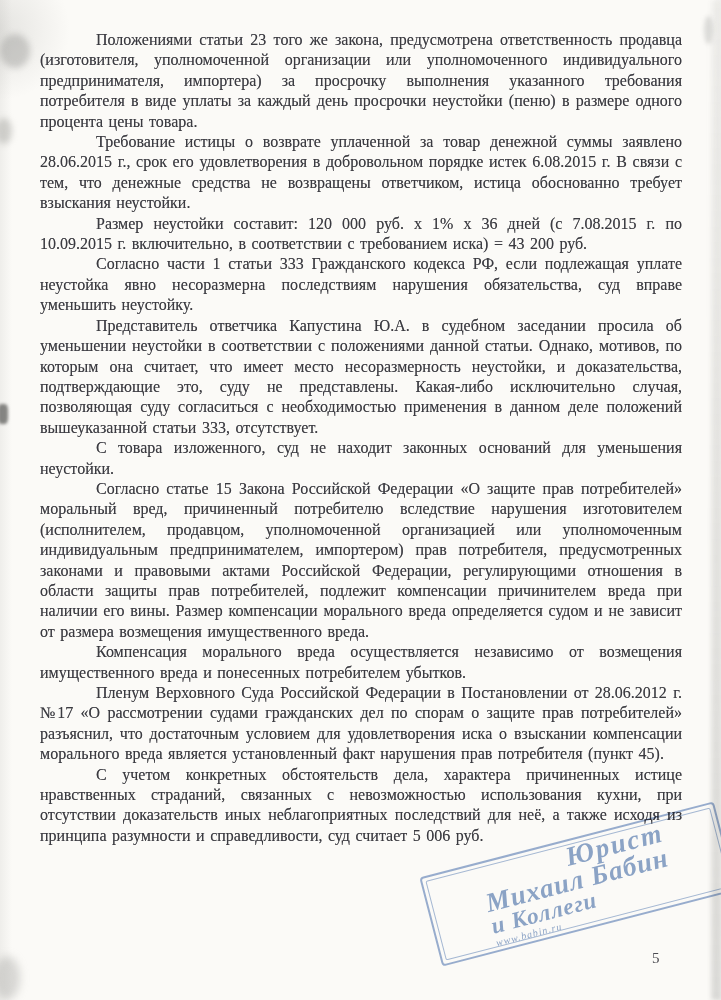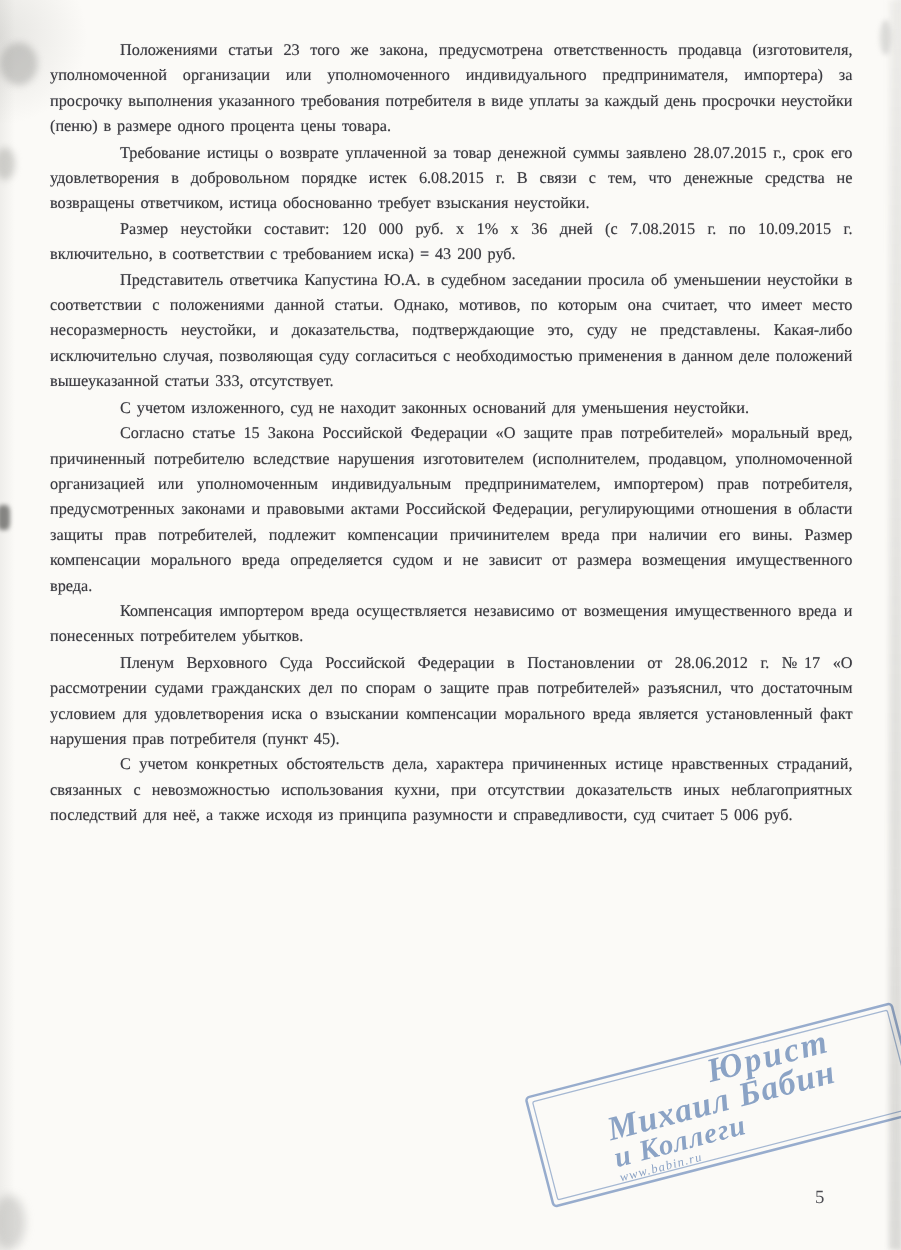--- a/index.html
+++ b/index.html
@@ -14,21 +14,21 @@
     overflow: hidden;
     background:
       radial-gradient(circle at 0% 3%, rgba(140,140,136,0.20), transparent 70px),
       linear-gradient(90deg, rgba(130,130,126,0.10), transparent 12px),
       linear-gradient(-90deg, rgba(160,160,156,0.10), transparent 8px),
       #fbfaf7;
   }
   .content {
     position: absolute;
     left: 40px; top: 30px; width: 642px;
-    font-size: 13px;
+    font-size: 16px;
     line-height: 20.4px;
     color: #3b3b41;
     text-align: justify;
     word-spacing: 1.5px;
     text-shadow: 0 0 0.6px rgba(59,59,65,0.55);
   }
   .content p { margin: 0; text-indent: 56px; }
   .artifact { position: absolute; border-radius: 50%; pointer-events: none; }
   .a1 { left: 0px;  top: 34px;  width: 30px; height: 34px; background: rgba(140,140,136,0.38); filter: blur(3px); }
   .a2 { left: -4px; top: 118px; width: 16px; height: 26px; background: rgba(150,150,146,0.40); filter: blur(3px); }
@@ -73,26 +73,27 @@
 
   <div class="artifact a1"></div>
   <div class="artifact a2"></div>
   <div class="artifact a3"></div>
   <div class="artifact a4"></div>
   <div class="artifact a5"></div>
   <div class="artifact a6"></div>
 
   <div class="content">
     <p>Положениями статьи 23 того же закона, предусмотрена ответственность продавца (изготовителя, уполномоченной организации или уполномоченного индивидуального предпринимателя, импортера) за просрочку выполнения указанного требования потребителя в виде уплаты за каждый день просрочки неустойки (пеню) в размере одного процента цены товара.</p>
-    <p>Требование истицы о возврате уплаченной за товар денежной суммы заявлено 28.07.2015 г., срок его удовлетворения в добровольном порядке истек 6.08.2015 г. В связи с тем, что денежные средства не возвращены ответчиком, истица обоснованно требует взыскания неустойки.</p>
+    <p>Требование истицы о возврате уплаченной за товар денежной суммы заявлено 28.06.2015 г., срок его удовлетворения в добровольном порядке истек 6.08.2015 г. В связи с тем, что денежные средства не возвращены ответчиком, истица обоснованно требует взыскания неустойки.</p>
     <p>Размер неустойки составит: 120 000 руб. х 1% х 36 дней (с 7.08.2015 г. по 10.09.2015 г. включительно, в соответствии с требованием иска) = 43 200 руб.</p>
+    <p>Согласно части 1 статьи 333 Гражданского кодекса РФ, если подлежащая уплате неустойка явно несоразмерна последствиям нарушения обязательства, суд вправе уменьшить неустойку.</p>
     <p>Представитель ответчика Капустина Ю.А. в судебном заседании просила об уменьшении неустойки в соответствии с положениями данной статьи. Однако, мотивов, по которым она считает, что имеет место несоразмерность неустойки, и доказательства, подтверждающие это, суду не представлены. Какая-либо исключительно случая, позволяющая суду согласиться с необходимостью применения в данном деле положений вышеуказанной статьи 333, отсутствует.</p>
-    <p>С учетом изложенного, суд не находит законных оснований для уменьшения неустойки.</p>
+    <p>С товара изложенного, суд не находит законных оснований для уменьшения неустойки.</p>
     <p>Согласно статье 15 Закона Российской Федерации «О защите прав потребителей» моральный вред, причиненный потребителю вследствие нарушения изготовителем (исполнителем, продавцом, уполномоченной организацией или уполномоченным индивидуальным предпринимателем, импортером) прав потребителя, предусмотренных законами и правовыми актами Российской Федерации, регулирующими отношения в области защиты прав потребителей, подлежит компенсации причинителем вреда при наличии его вины. Размер компенсации морального вреда определяется судом и не зависит от размера возмещения имущественного вреда.</p>
-    <p>Компенсация импортером вреда осуществляется независимо от возмещения имущественного вреда и понесенных потребителем убытков.</p>
+    <p>Компенсация морального вреда осуществляется независимо от возмещения имущественного вреда и понесенных потребителем убытков.</p>
     <p>Пленум Верховного Суда Российской Федерации в Постановлении от 28.06.2012 г. №17 «О рассмотрении судами гражданских дел по спорам о защите прав потребителей» разъяснил, что достаточным условием для удовлетворения иска о взыскании компенсации морального вреда является установленный факт нарушения прав потребителя (пункт 45).</p>
     <p>С учетом конкретных обстоятельств дела, характера причиненных истице нравственных страданий, связанных с невозможностью использования кухни, при отсутствии доказательств иных неблагоприятных последствий для неё, а также исходя из принципа разумности и справедливости, суд считает 5 006 руб.</p>
   </div>
 
   <div class="stamp">
     <span class="s1">Юрист</span>
     <span class="s2">Михаил Бабин</span>
     <span class="s3">и Коллеги</span>
     <span class="s4">www.babin.ru</span>
   </div>

